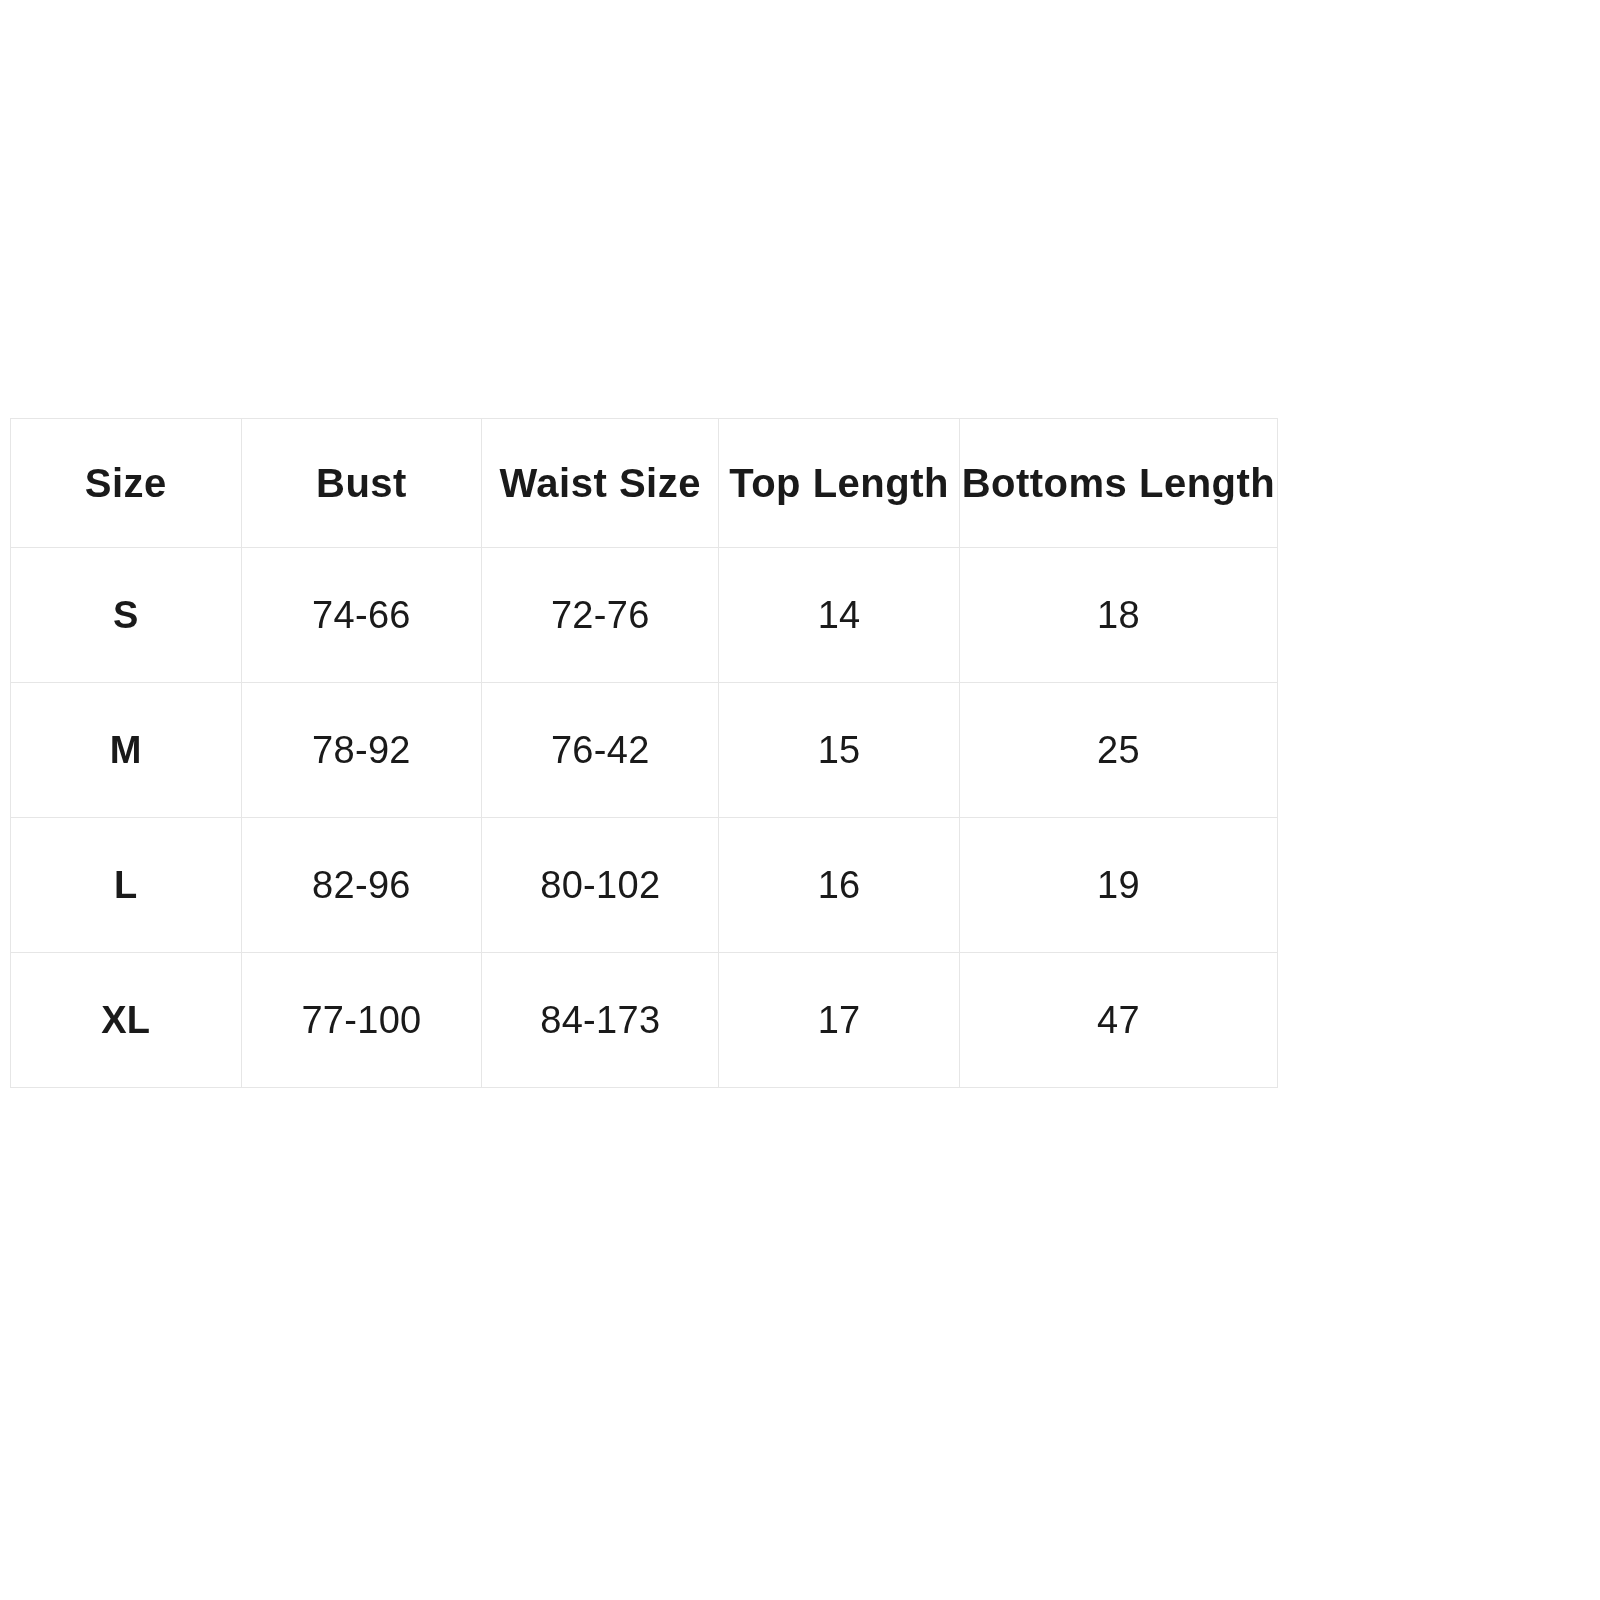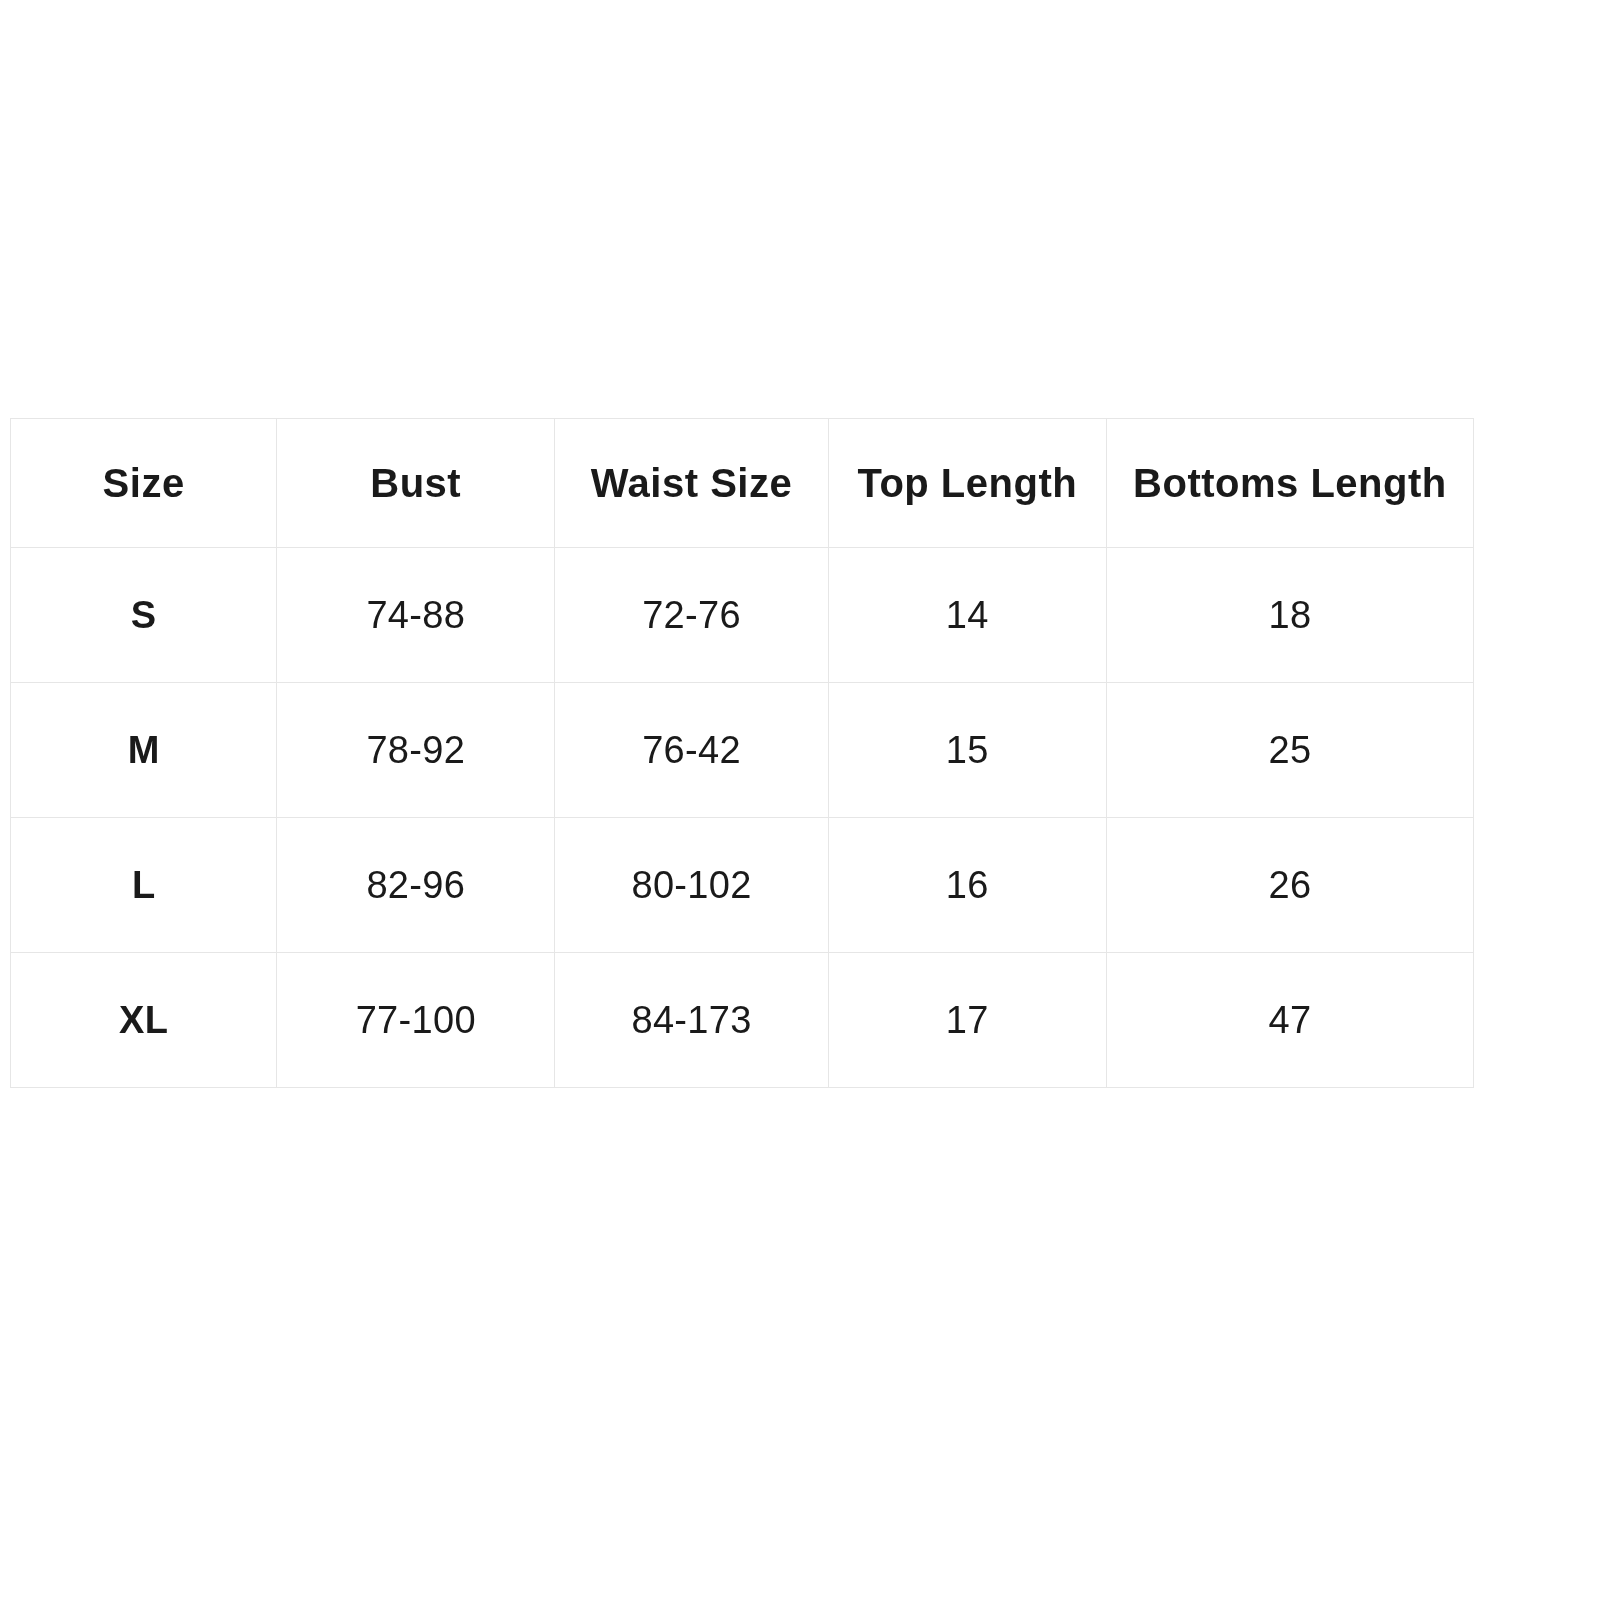--- a/index.html
+++ b/index.html
@@ -15,21 +15,21 @@
   }
   .page {
     position: relative;
     width: 1600px;
     height: 1600px;
   }
   .table-wrap {
     position: absolute;
     left: 10px;
     top: 418px;
-    width: 1464px;
+    width: 1268px;
   }
   table.size-chart {
     width: 100%;
     border-collapse: collapse;
     table-layout: fixed;
   }
   table.size-chart td,
   table.size-chart th {
     border: 1px solid #e6e6e6;
     text-align: center;
@@ -77,38 +77,38 @@
           <th>Size</th>
           <th>Bust</th>
           <th>Waist Size</th>
           <th>Top Length</th>
           <th>Bottoms Length</th>
         </tr>
       </thead>
       <tbody>
         <tr>
           <td class="size-cell">S</td>
-          <td>74-88</td>
+          <td>74-66</td>
           <td>72-76</td>
           <td>14</td>
           <td>18</td>
         </tr>
         <tr>
           <td class="size-cell">M</td>
           <td>78-92</td>
           <td>76-42</td>
           <td>15</td>
           <td>25</td>
         </tr>
         <tr>
           <td class="size-cell">L</td>
           <td>82-96</td>
           <td>80-102</td>
           <td>16</td>
-          <td>26</td>
+          <td>19</td>
         </tr>
         <tr>
           <td class="size-cell">XL</td>
           <td>77-100</td>
           <td>84-173</td>
           <td>17</td>
           <td>47</td>
         </tr>
       </tbody>
     </table>

